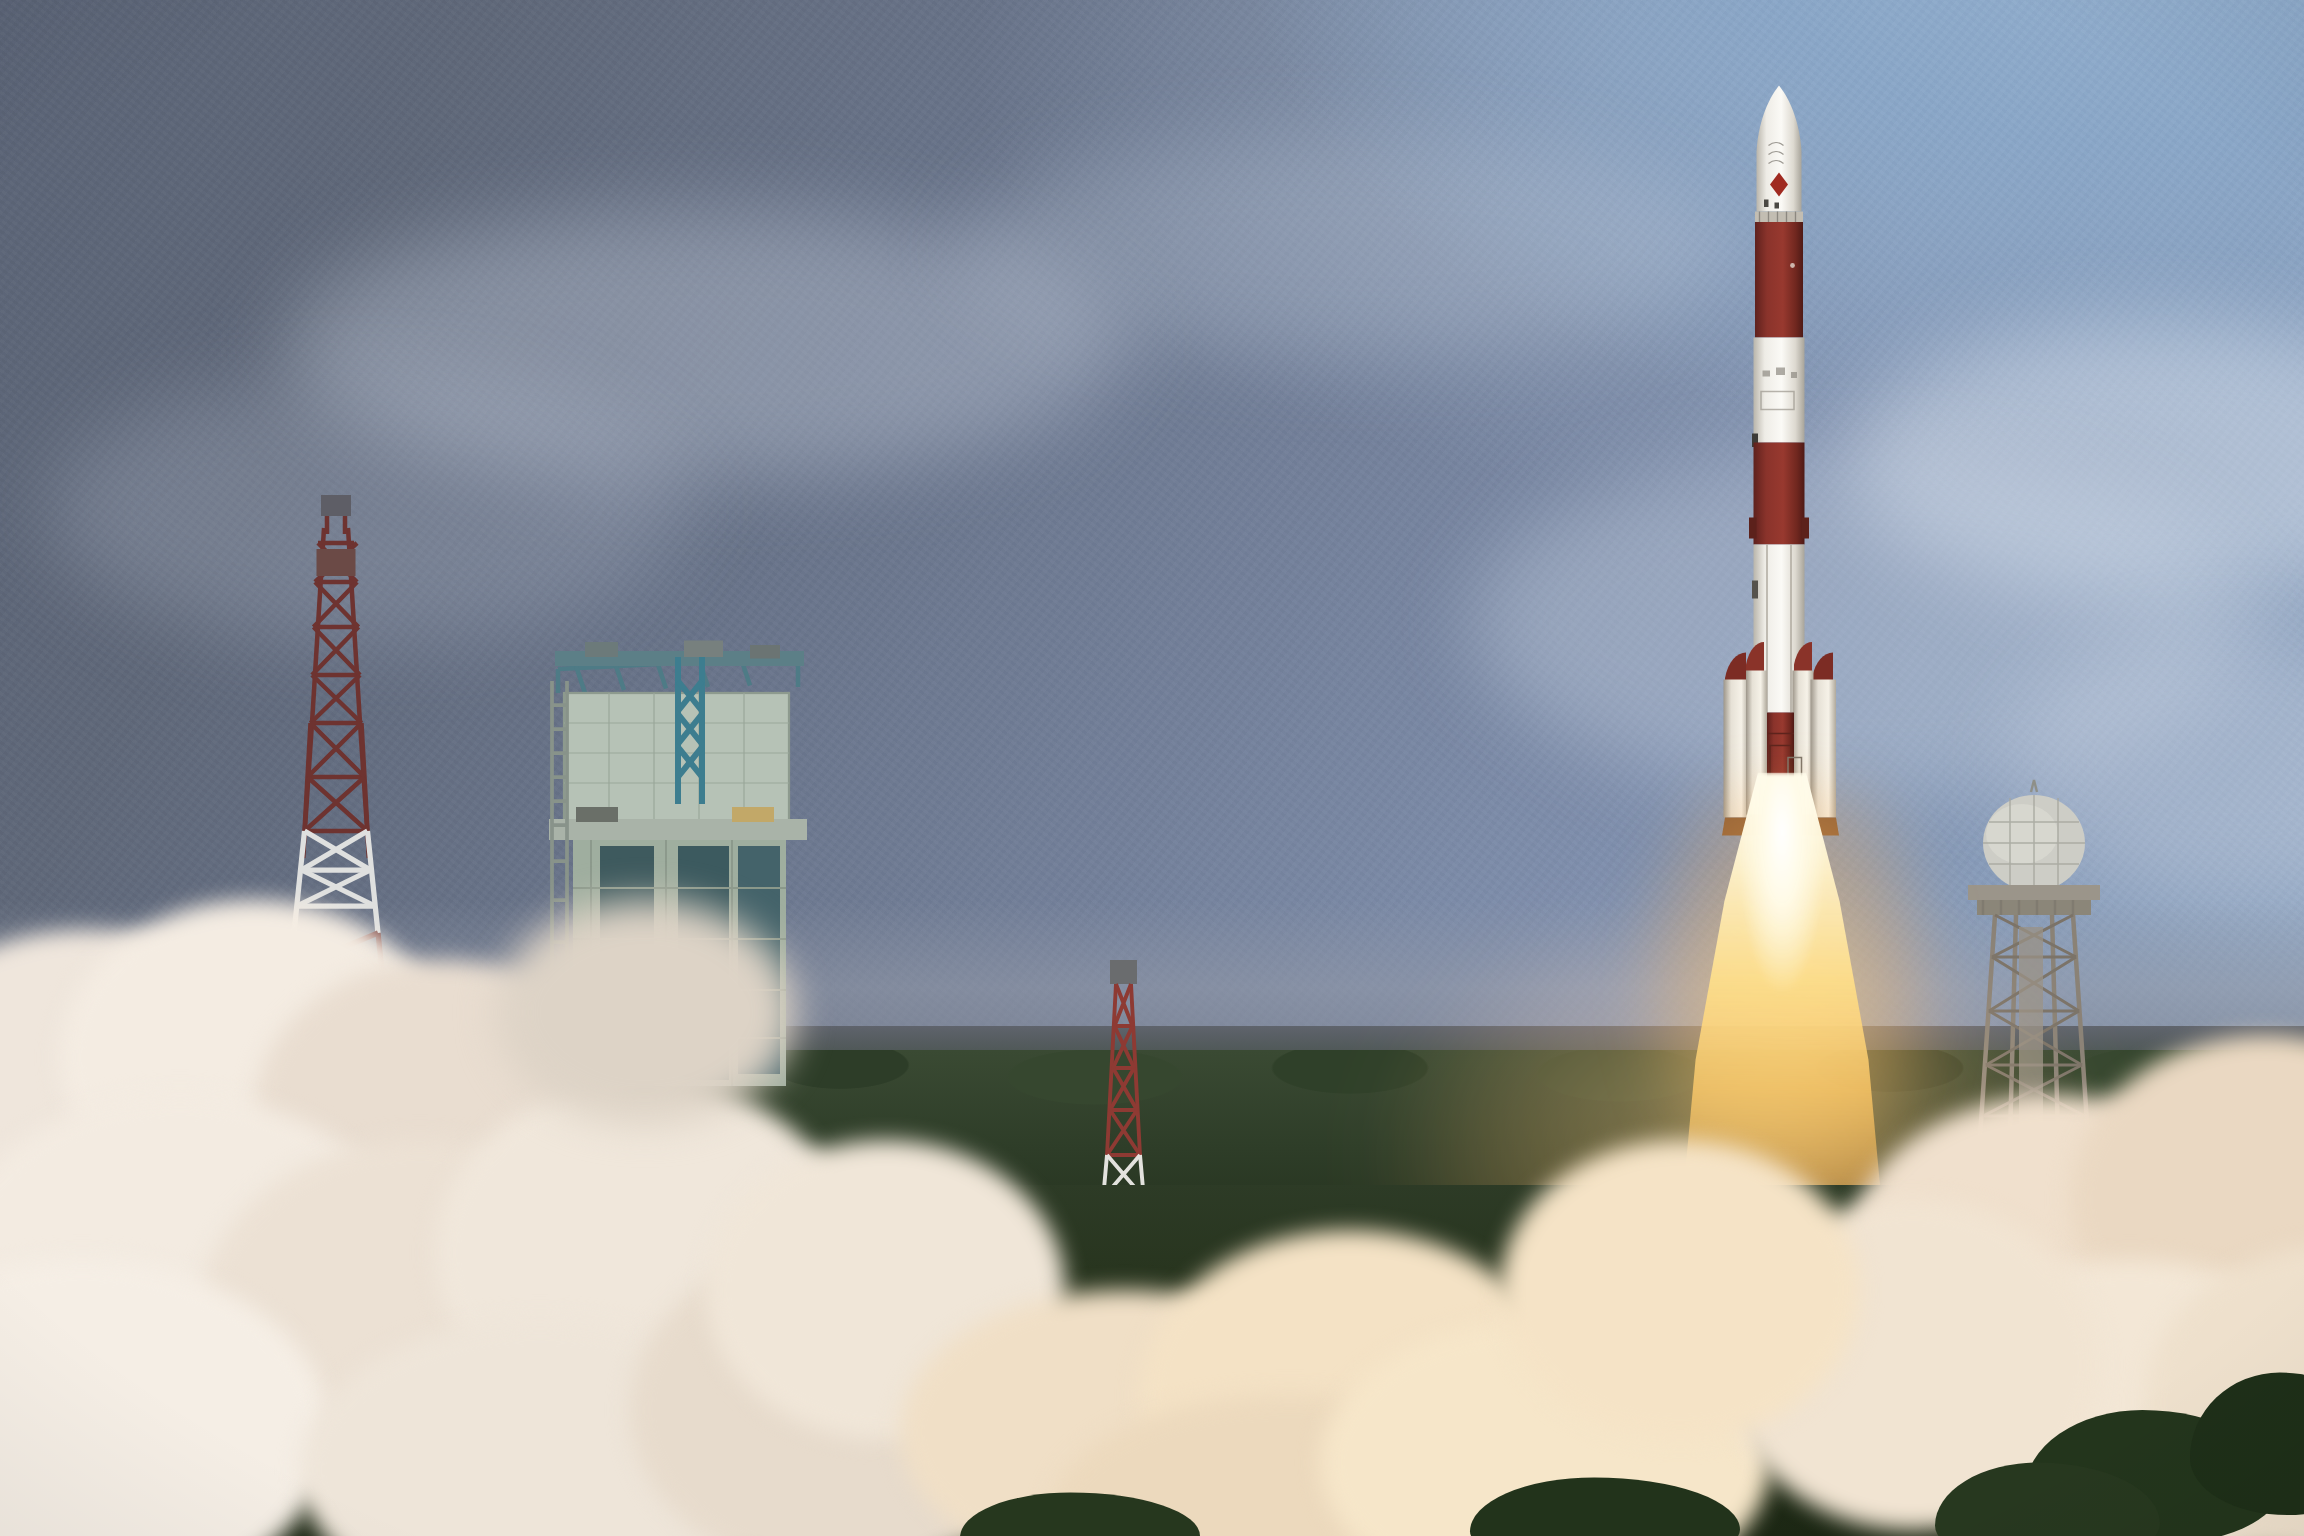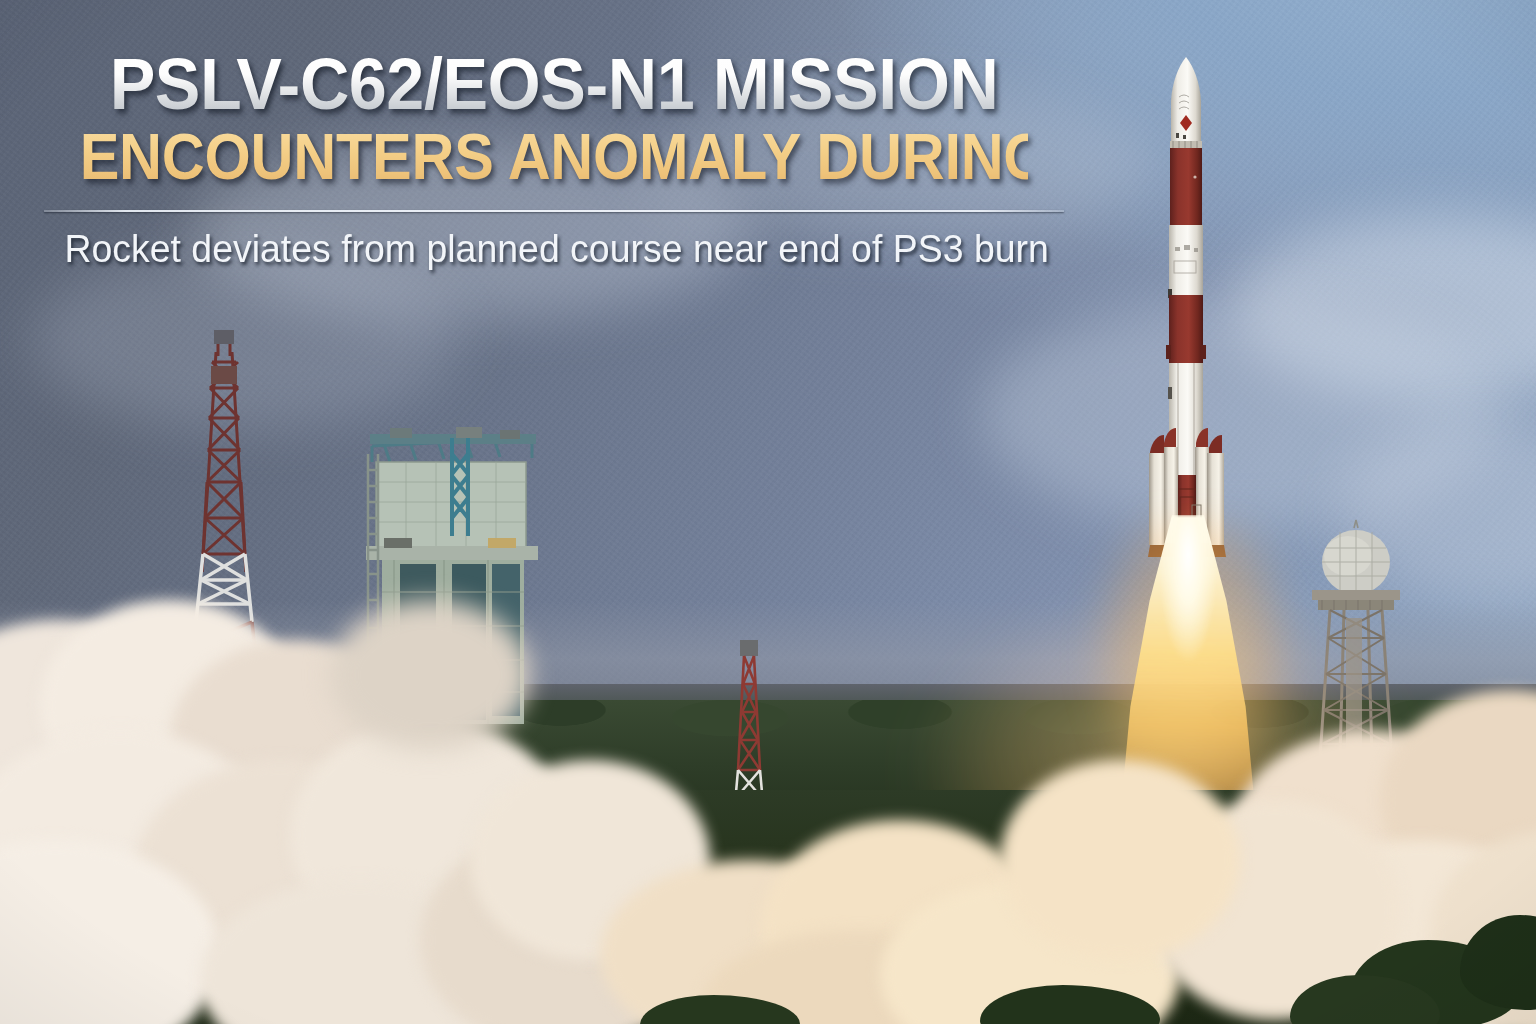--- a/index.html
+++ b/index.html
@@ -470,20 +470,14 @@
   </div>
 
   <div class="tree-clump" style="left:1350px; top:940px; width:170px; height:90px; background:#23351c;"></div>
   <div class="tree-clump" style="left:1460px; top:915px; width:130px; height:95px; background:#1e2f18;"></div>
   <div class="tree-clump" style="left:1290px; top:975px; width:150px; height:70px; background:#27381f;"></div>
   <div class="tree-clump" style="left:980px;  top:985px; width:180px; height:60px; background:#22331b;"></div>
   <div class="tree-clump" style="left:640px;  top:995px; width:160px; height:50px; background:#26371e;"></div>
 
   <div class="vignette"></div>
 
-  <div class="titleblock">
-    <div class="headline1">PSLV-C62/EOS-N1 MISSION</div>
-    <div class="headline2">ENCOUNTERS ANOMALY DURING THIRD STAGE</div>
-    <div class="rule"></div>
-    <div class="subhead">Rocket deviates from planned course near end of PS3 burn</div>
-  </div>
 
 </div>
 
 </body></html>

